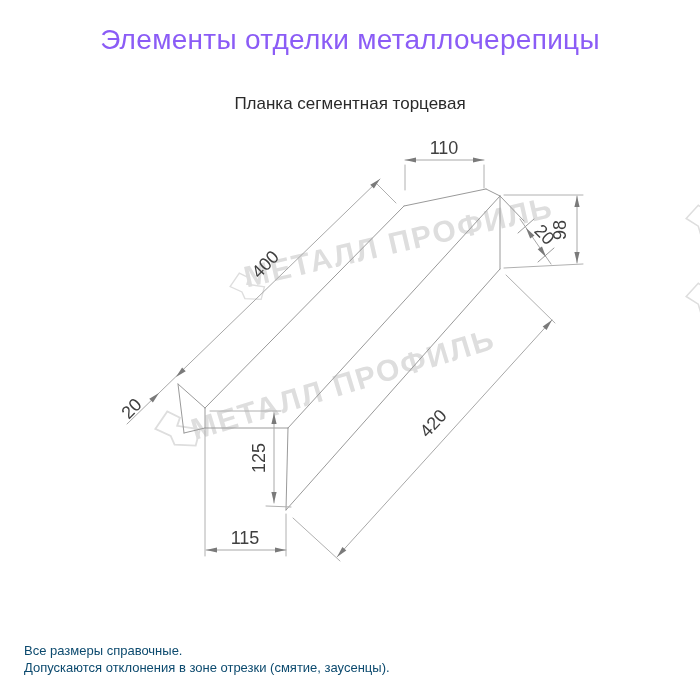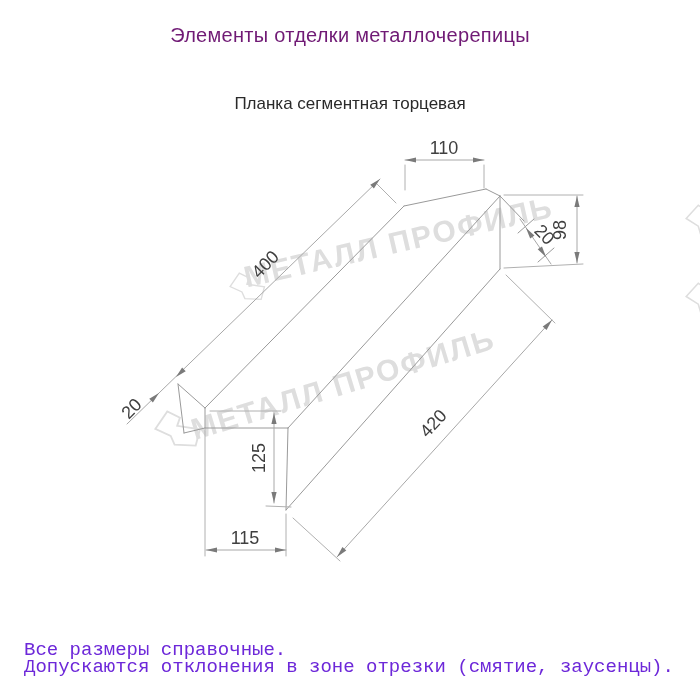--- a/index.html
+++ b/index.html
@@ -1,21 +1,21 @@
 <!DOCTYPE html>
 <html><head>
 <meta charset="utf-8">
 <style>
   html,body{margin:0;padding:0;width:700px;height:700px;background:#ffffff;overflow:hidden;}
   .page{position:relative;width:700px;height:700px;font-family:"Liberation Sans",sans-serif;background:#fff;}
   .title{position:absolute;top:24px;left:0;width:700px;text-align:center;
-         font-size:20px;color:#701a75;letter-spacing:0.3px;}
+         font-size:28px;color:#8b5cf6;letter-spacing:0.3px;}
   .subtitle{position:absolute;top:93px;left:0;width:700px;text-align:center;
             font-size:17px;color:#2a2a2a;line-height:21px;}
-  .notes{position:absolute;left:24px;top:642px;font-size:19px;color:#6d28d9;line-height:17px;font-family:Liberation Mono, monospace;}
+  .notes{position:absolute;left:24px;top:642px;font-size:13px;color:#0c4a6e;line-height:17px;}
   svg{position:absolute;top:0;left:0;}
   .obj{stroke:#9a9a9a;stroke-width:1;fill:none;stroke-linecap:round;}
   .dim{stroke:#a8a8a8;stroke-width:1;fill:none;stroke-linecap:round;}
   .ext{stroke:#b0b0b0;stroke-width:1;fill:none;stroke-linecap:round;}
   .ah{fill:#7a7a7a;}
   .dimtxt{font-family:"Liberation Sans",sans-serif;font-size:18px;fill:#3f3f3f;text-anchor:middle;}
   .wmtxt{font-family:"Liberation Sans",sans-serif;font-size:30px;font-weight:bold;fill:#dedede;
          letter-spacing:2px;text-anchor:middle;}
   .wmlogo{stroke:#dedede;stroke-width:1.4;fill:none;}
 </style>

